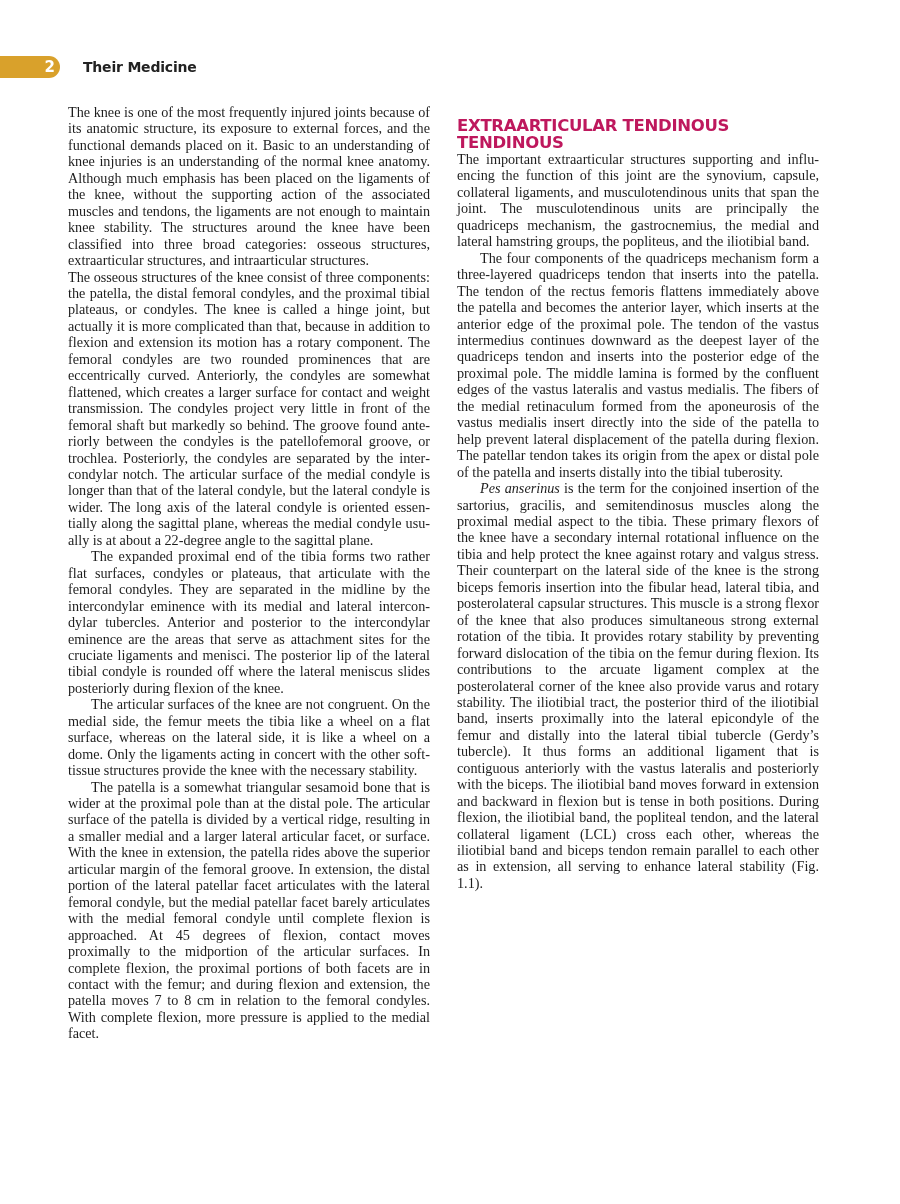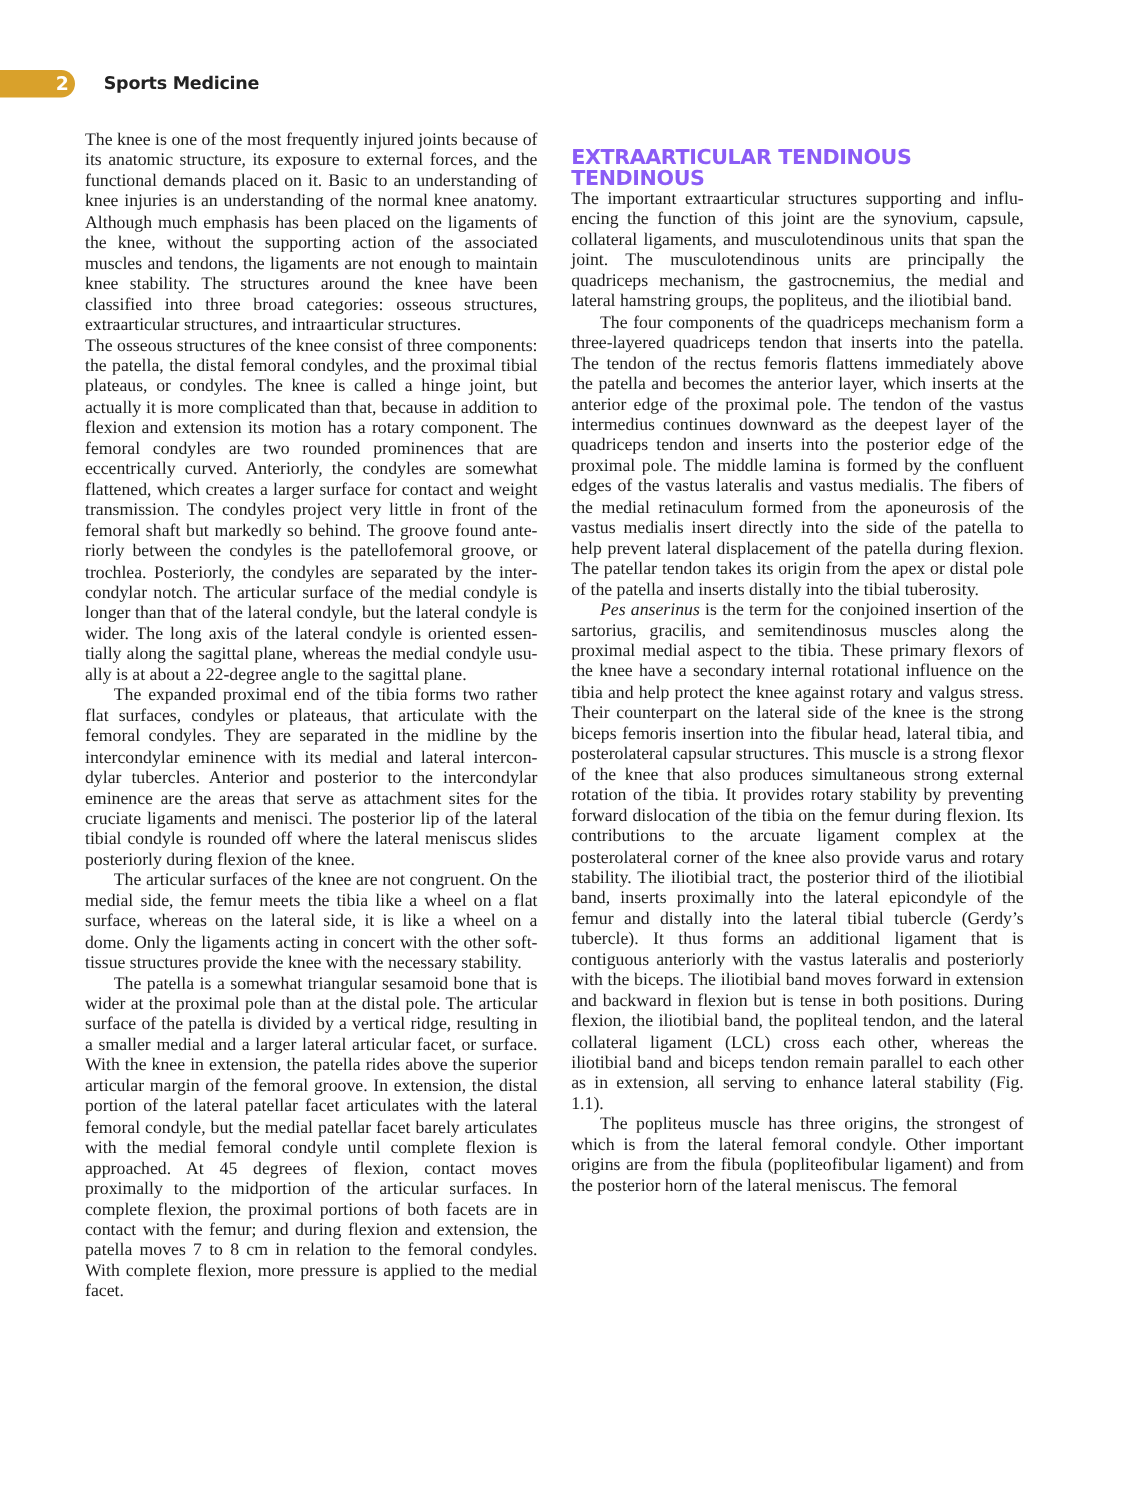--- a/index.html
+++ b/index.html
@@ -5,44 +5,43 @@
   html, body { margin: 0; padding: 0; background: #ffffff; }
   body { width: 900px; height: 1204px; position: relative; overflow: hidden; }
   .running-head { position: absolute; top: 56px; left: 0; height: 22px; display: flex; align-items: center; }
   .page-tab { width: 60px; height: 22px; background: #d9a12b; border-radius: 0 11px 11px 0; color: #fff;
     font-family: "DejaVu Sans", sans-serif; font-weight: bold; font-size: 15px; display: flex; align-items: center; justify-content: flex-end; padding-right: 5px; box-sizing: border-box; }
   .running-title { margin-left: 23px; font-family: "DejaVu Sans", sans-serif; font-size: 14px; font-weight: bold; color: #222; letter-spacing: -0.2px; }
   .col { position: absolute; top: 104px; width: 362px; font-family: "Liberation Serif", serif; font-size: 14.2px; line-height: 16.45px; color: #1d1d1d; text-align: justify; hyphens: manual; }
   .col-left { left: 68px; }
   .col-right { left: 457px; }
   .h1 { font-family: "DejaVu Sans", sans-serif; font-weight: bold; font-size: 20px; color: #8e1b22; margin: 3px 0 2px 0; line-height: 24px; letter-spacing: -0.3px; }
-  .h2 { font-family: "DejaVu Sans", sans-serif; font-weight: bold; font-size: 16.5px; color: #8b5cf6; margin: 0 0 0 0; line-height: 16.5px; letter-spacing: -0.3px; }
+  .h2 { font-family: "DejaVu Sans", sans-serif; font-weight: bold; font-size: 16.5px; color: #be185d; margin: 0 0 0 0; line-height: 16.5px; letter-spacing: -0.3px; }
   .h2.spaced { margin-top: 14px; }
   p { margin: 0; }
   p.indent { text-indent: 23px; }
   em { }
 </style>
 </head>
 <body>
 
 <div class="running-head">
   <div class="page-tab">2</div>
-  <div class="running-title">Sports Medicine</div>
+  <div class="running-title">Their Medicine</div>
 </div>
 
 <div class="col col-left">
   <p>The knee is one of the most frequently injured joints because of its anatomic structure, its exposure to external forces, and the functional demands placed on it. Basic to an understand­ing of knee injuries is an understanding of the normal knee anatomy. Although much emphasis has been placed on the ligaments of the knee, without the supporting action of the associated muscles and tendons, the ligaments are not enough to maintain knee stability. The structures around the knee have been classified into three broad categories: osseous structures, extraarticular structures, and intraarticular structures.</p>
   <p>The osseous structures of the knee consist of three compo­nents: the patella, the distal femoral condyles, and the proximal tibial plateaus, or condyles. The knee is called a hinge joint, but actually it is more complicated than that, because in addition to flexion and extension its motion has a rotary component. The femoral condyles are two rounded prominences that are eccentrically curved. Anteriorly, the condyles are somewhat flattened, which creates a larger surface for contact and weight transmission. The condyles project very little in front of the femoral shaft but markedly so behind. The groove found ante­riorly between the condyles is the patellofemoral groove, or trochlea. Posteriorly, the condyles are separated by the inter­condylar notch. The articular surface of the medial condyle is longer than that of the lateral condyle, but the lateral condyle is wider. The long axis of the lateral condyle is oriented essen­tially along the sagittal plane, whereas the medial condyle usu­ally is at about a 22-degree angle to the sagittal plane.</p>
   <p class="indent">The expanded proximal end of the tibia forms two rather flat surfaces, condyles or plateaus, that articulate with the femoral condyles. They are separated in the midline by the intercondylar eminence with its medial and lateral intercon­dylar tubercles. Anterior and posterior to the intercondylar eminence are the areas that serve as attachment sites for the cruciate ligaments and menisci. The posterior lip of the lateral tibial condyle is rounded off where the lateral meniscus slides posteriorly during flexion of the knee.</p>
   <p class="indent">The articular surfaces of the knee are not congruent. On the medial side, the femur meets the tibia like a wheel on a flat surface, whereas on the lateral side, it is like a wheel on a dome. Only the ligaments acting in concert with the other soft-tissue structures provide the knee with the necessary stability.</p>
   <p class="indent">The patella is a somewhat triangular sesamoid bone that is wider at the proximal pole than at the distal pole. The artic­ular surface of the patella is divided by a vertical ridge, result­ing in a smaller medial and a larger lateral articular facet, or surface. With the knee in extension, the patella rides above the superior articular margin of the femoral groove. In exten­sion, the distal portion of the lateral patellar facet articulates with the lateral femoral condyle, but the medial patellar facet barely articulates with the medial femoral condyle until com­plete flexion is approached. At 45 degrees of flexion, contact moves proximally to the midportion of the articular surfaces. In complete flexion, the proximal portions of both facets are in contact with the femur; and during flexion and extension, the patella moves 7 to 8 cm in relation to the femoral con­dyles. With complete flexion, more pressure is applied to the medial facet.</p>
 </div>
 
 <div class="col col-right">
   <div class="h2 spaced">
     <span>EXTRAARTICULAR TENDINOUS</span><br>
     <span>TENDINOUS</span>
   </div>
   <p>The important extraarticular structures supporting and influ­encing the function of this joint are the synovium, capsule, collateral ligaments, and musculotendinous units that span the joint. The musculotendinous units are principally the quadriceps mechanism, the gastrocnemius, the medial and lateral hamstring groups, the popliteus, and the iliotibial band.</p>
   <p class="indent">The four components of the quadriceps mechanism form a three-layered quadriceps tendon that inserts into the patella. The tendon of the rectus femoris flattens immedi­ately above the patella and becomes the anterior layer, which inserts at the anterior edge of the proximal pole. The tendon of the vastus intermedius continues downward as the deepest layer of the quadriceps tendon and inserts into the posterior edge of the proximal pole. The middle lamina is formed by the confluent edges of the vastus lateralis and vastus medialis. The fibers of the medial retinaculum formed from the apo­neurosis of the vastus medialis insert directly into the side of the patella to help prevent lateral displacement of the patella during flexion. The patellar tendon takes its origin from the apex or distal pole of the patella and inserts distally into the tibial tuberosity.</p>
   <p class="indent"><em>Pes anserinus</em><span> is the term for the conjoined insertion of the sartorius, gracilis, and semitendinosus muscles along the proximal medial aspect to the tibia. These primary flexors of the knee have a secondary internal rotational influence on the tibia and help protect the knee against rotary and valgus stress. Their counterpart on the lateral side of the knee is the strong biceps femoris insertion into the fibular head, lateral tibia, and posterolateral capsular structures. This muscle is a strong flexor of the knee that also produces simultaneous strong external rotation of the tibia. It provides rotary stabil­ity by preventing forward dislocation of the tibia on the femur during flexion. Its contributions to the arcuate ligament com­plex at the posterolateral corner of the knee also provide varus and rotary stability. The iliotibial tract, the posterior third of the iliotibial band, inserts proximally into the lateral epicon­dyle of the femur and distally into the lateral tibial tubercle (Gerdy’s tubercle). It thus forms an additional ligament that is contiguous anteriorly with the vastus lateralis and posteriorly with the biceps. The iliotibial band moves forward in exten­sion and backward in flexion but is tense in both positions. During flexion, the iliotibial band, the popliteal tendon, and the lateral collateral ligament (LCL) cross each other, whereas the iliotibial band and biceps tendon remain parallel to each other as in extension, all serving to enhance lateral stability (Fig. 1.1).</span></p>
-  <p class="indent">The popliteus muscle has three origins, the strongest of which is from the lateral femoral condyle. Other important origins are from the fibula (popliteofibular ligament) and from the posterior horn of the lateral meniscus. The femoral</p>
 </div>
 
 </body></html>

